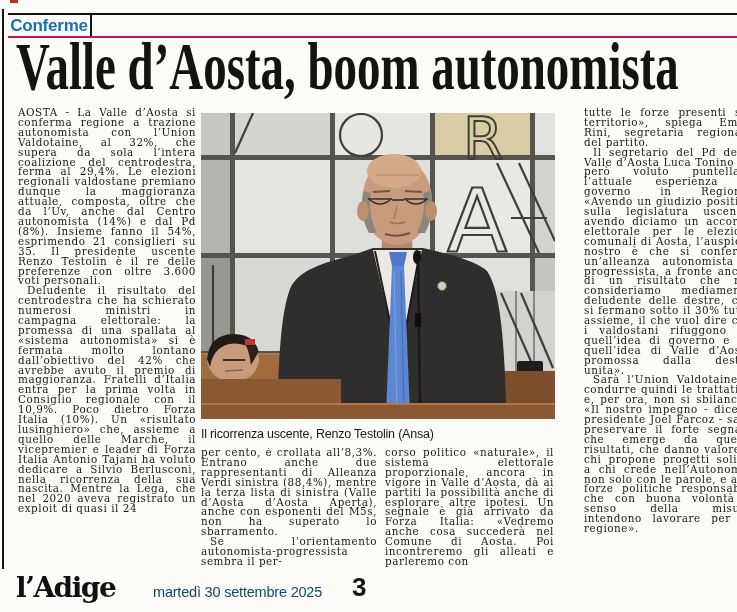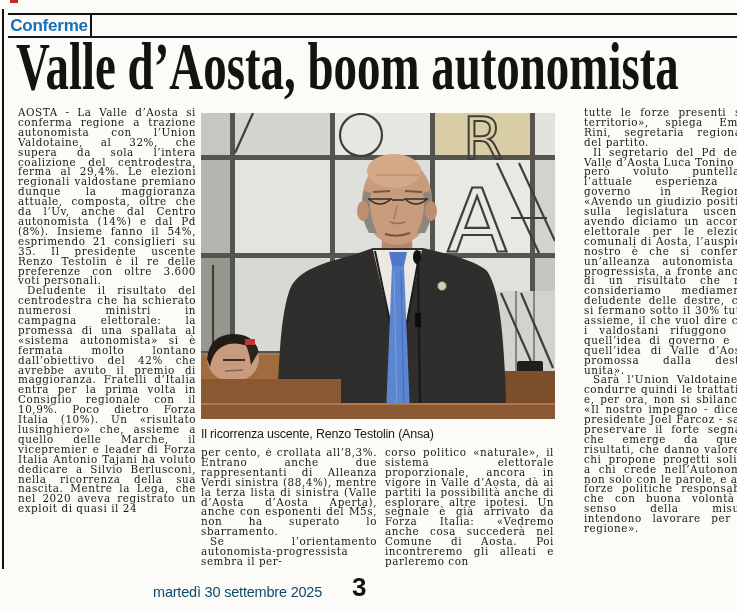--- a/index.html
+++ b/index.html
@@ -7,21 +7,21 @@
   #page{
     position:relative;width:737px;height:612px;margin:0 auto;
     background:#fcfbf8;overflow:hidden;
     font-family:"Liberation Sans",sans-serif;color:#191919;
   }
   
   .edge-red{position:absolute;left:10px;top:0;width:8px;height:3px;background:#c92a1e;}
   .left-rule{position:absolute;left:2px;top:9px;width:2px;height:560px;background:#141311;}
   
   .kicker{position:absolute;left:8px;top:13px;width:729px;height:21px;
-    border-top:2px solid #141311;border-bottom:2px solid #0f172a;
+    border-top:2px solid #141311;border-bottom:2px solid #be185d;
     display:flex;align-items:center;box-sizing:content-box;}
   .kicker-label{width:82px;text-align:center;font-weight:700;font-size:17px;color:#1470b8;letter-spacing:-0.2px;}
   .kicker-sep{align-self:stretch;border-left:2px solid #141311;width:0;}
   .kicker-deck{padding-left:13px;font-weight:700;font-size:15.5px;letter-spacing:-0.3px;color:#141311;white-space:nowrap;}
   
   .headline{position:absolute;left:16px;top:36px;white-space:nowrap;
     font-family:"Liberation Serif",serif;font-weight:700;font-size:67px;line-height:60px;
     color:#141311;transform:scaleX(0.70);transform-origin:0 0;}
   
   .col{position:absolute;overflow:hidden;
@@ -173,16 +173,17 @@
       </g>
     </g>
 
     <rect x="0" y="266" width="140" height="40" fill="#8a5832"></rect>
     <rect x="0" y="290" width="354" height="16" fill="#8a5832"></rect>
     <line x1="0" y1="291" x2="354" y2="291" stroke="#b07848" stroke-width="2"></line>
   </svg>
 
   <div class="caption">Il ricorrenza uscente, Renzo Testolin (Ansa)</div>
 
+  <div class="masthead">l’Adige</div>
   <div class="footer-date">martedì 30 settembre 2025</div>
   <div class="footer-page">3</div>
 
 </div>
 
 </body></html>

